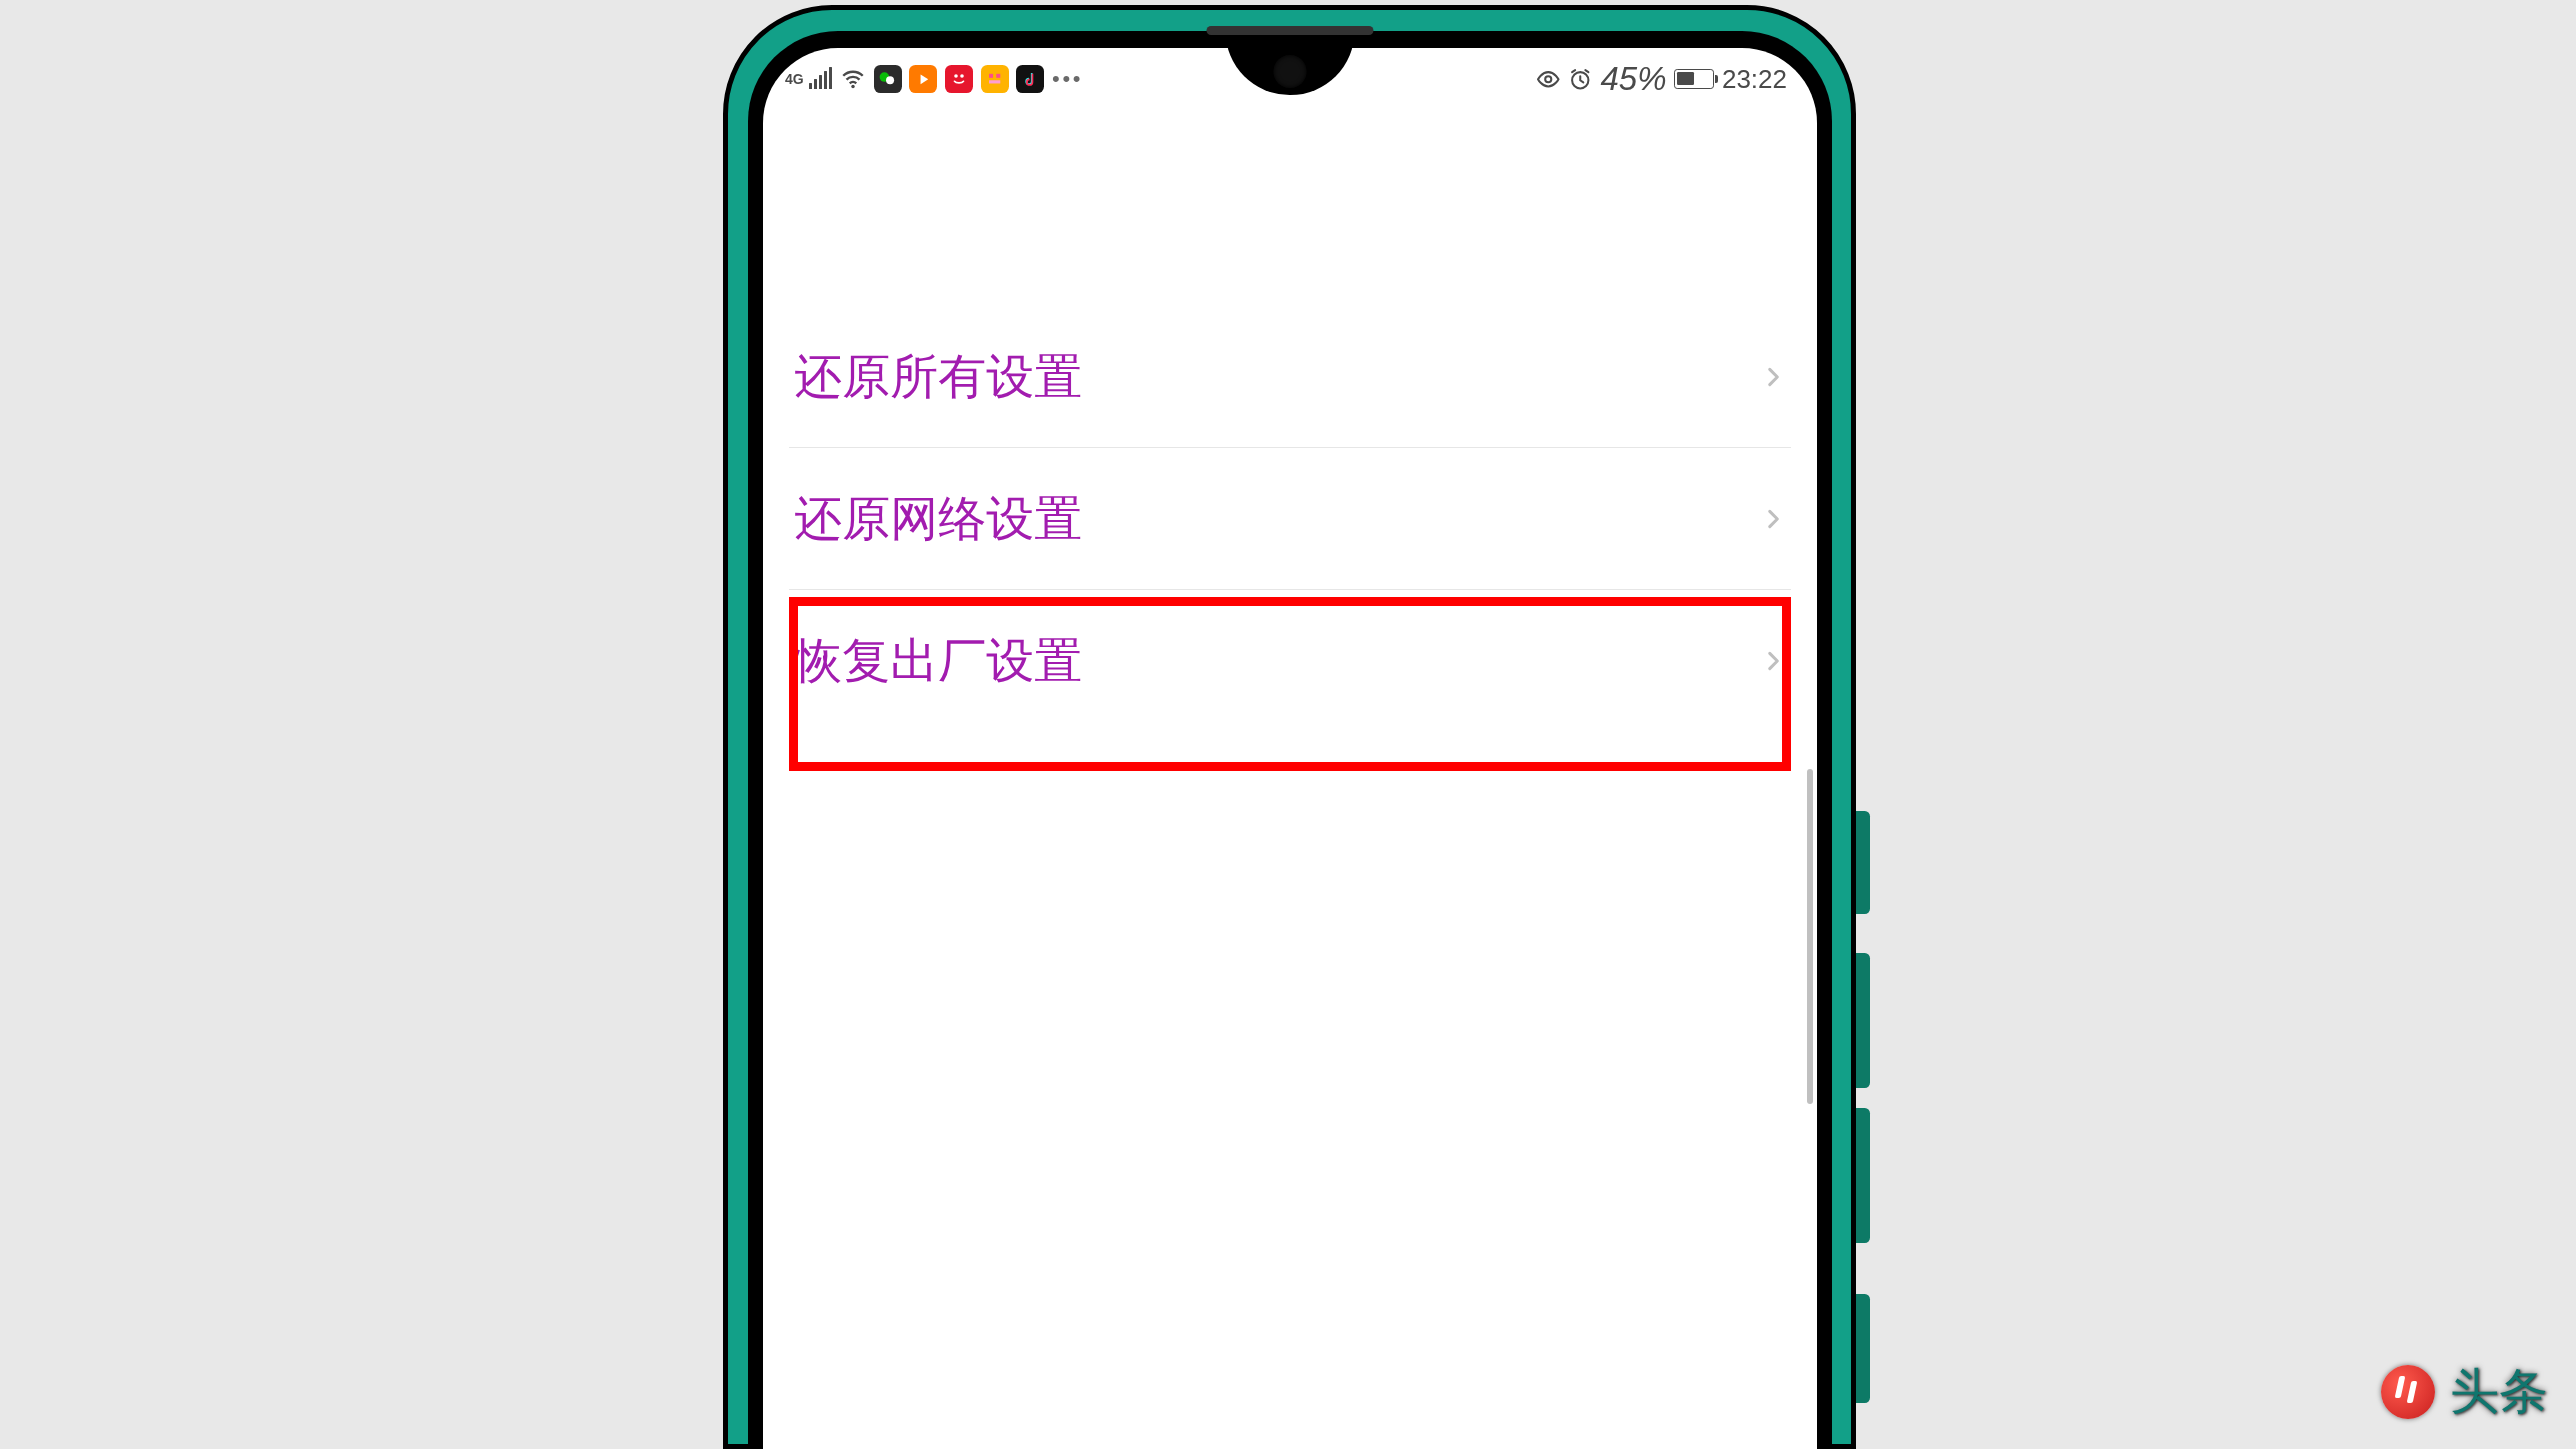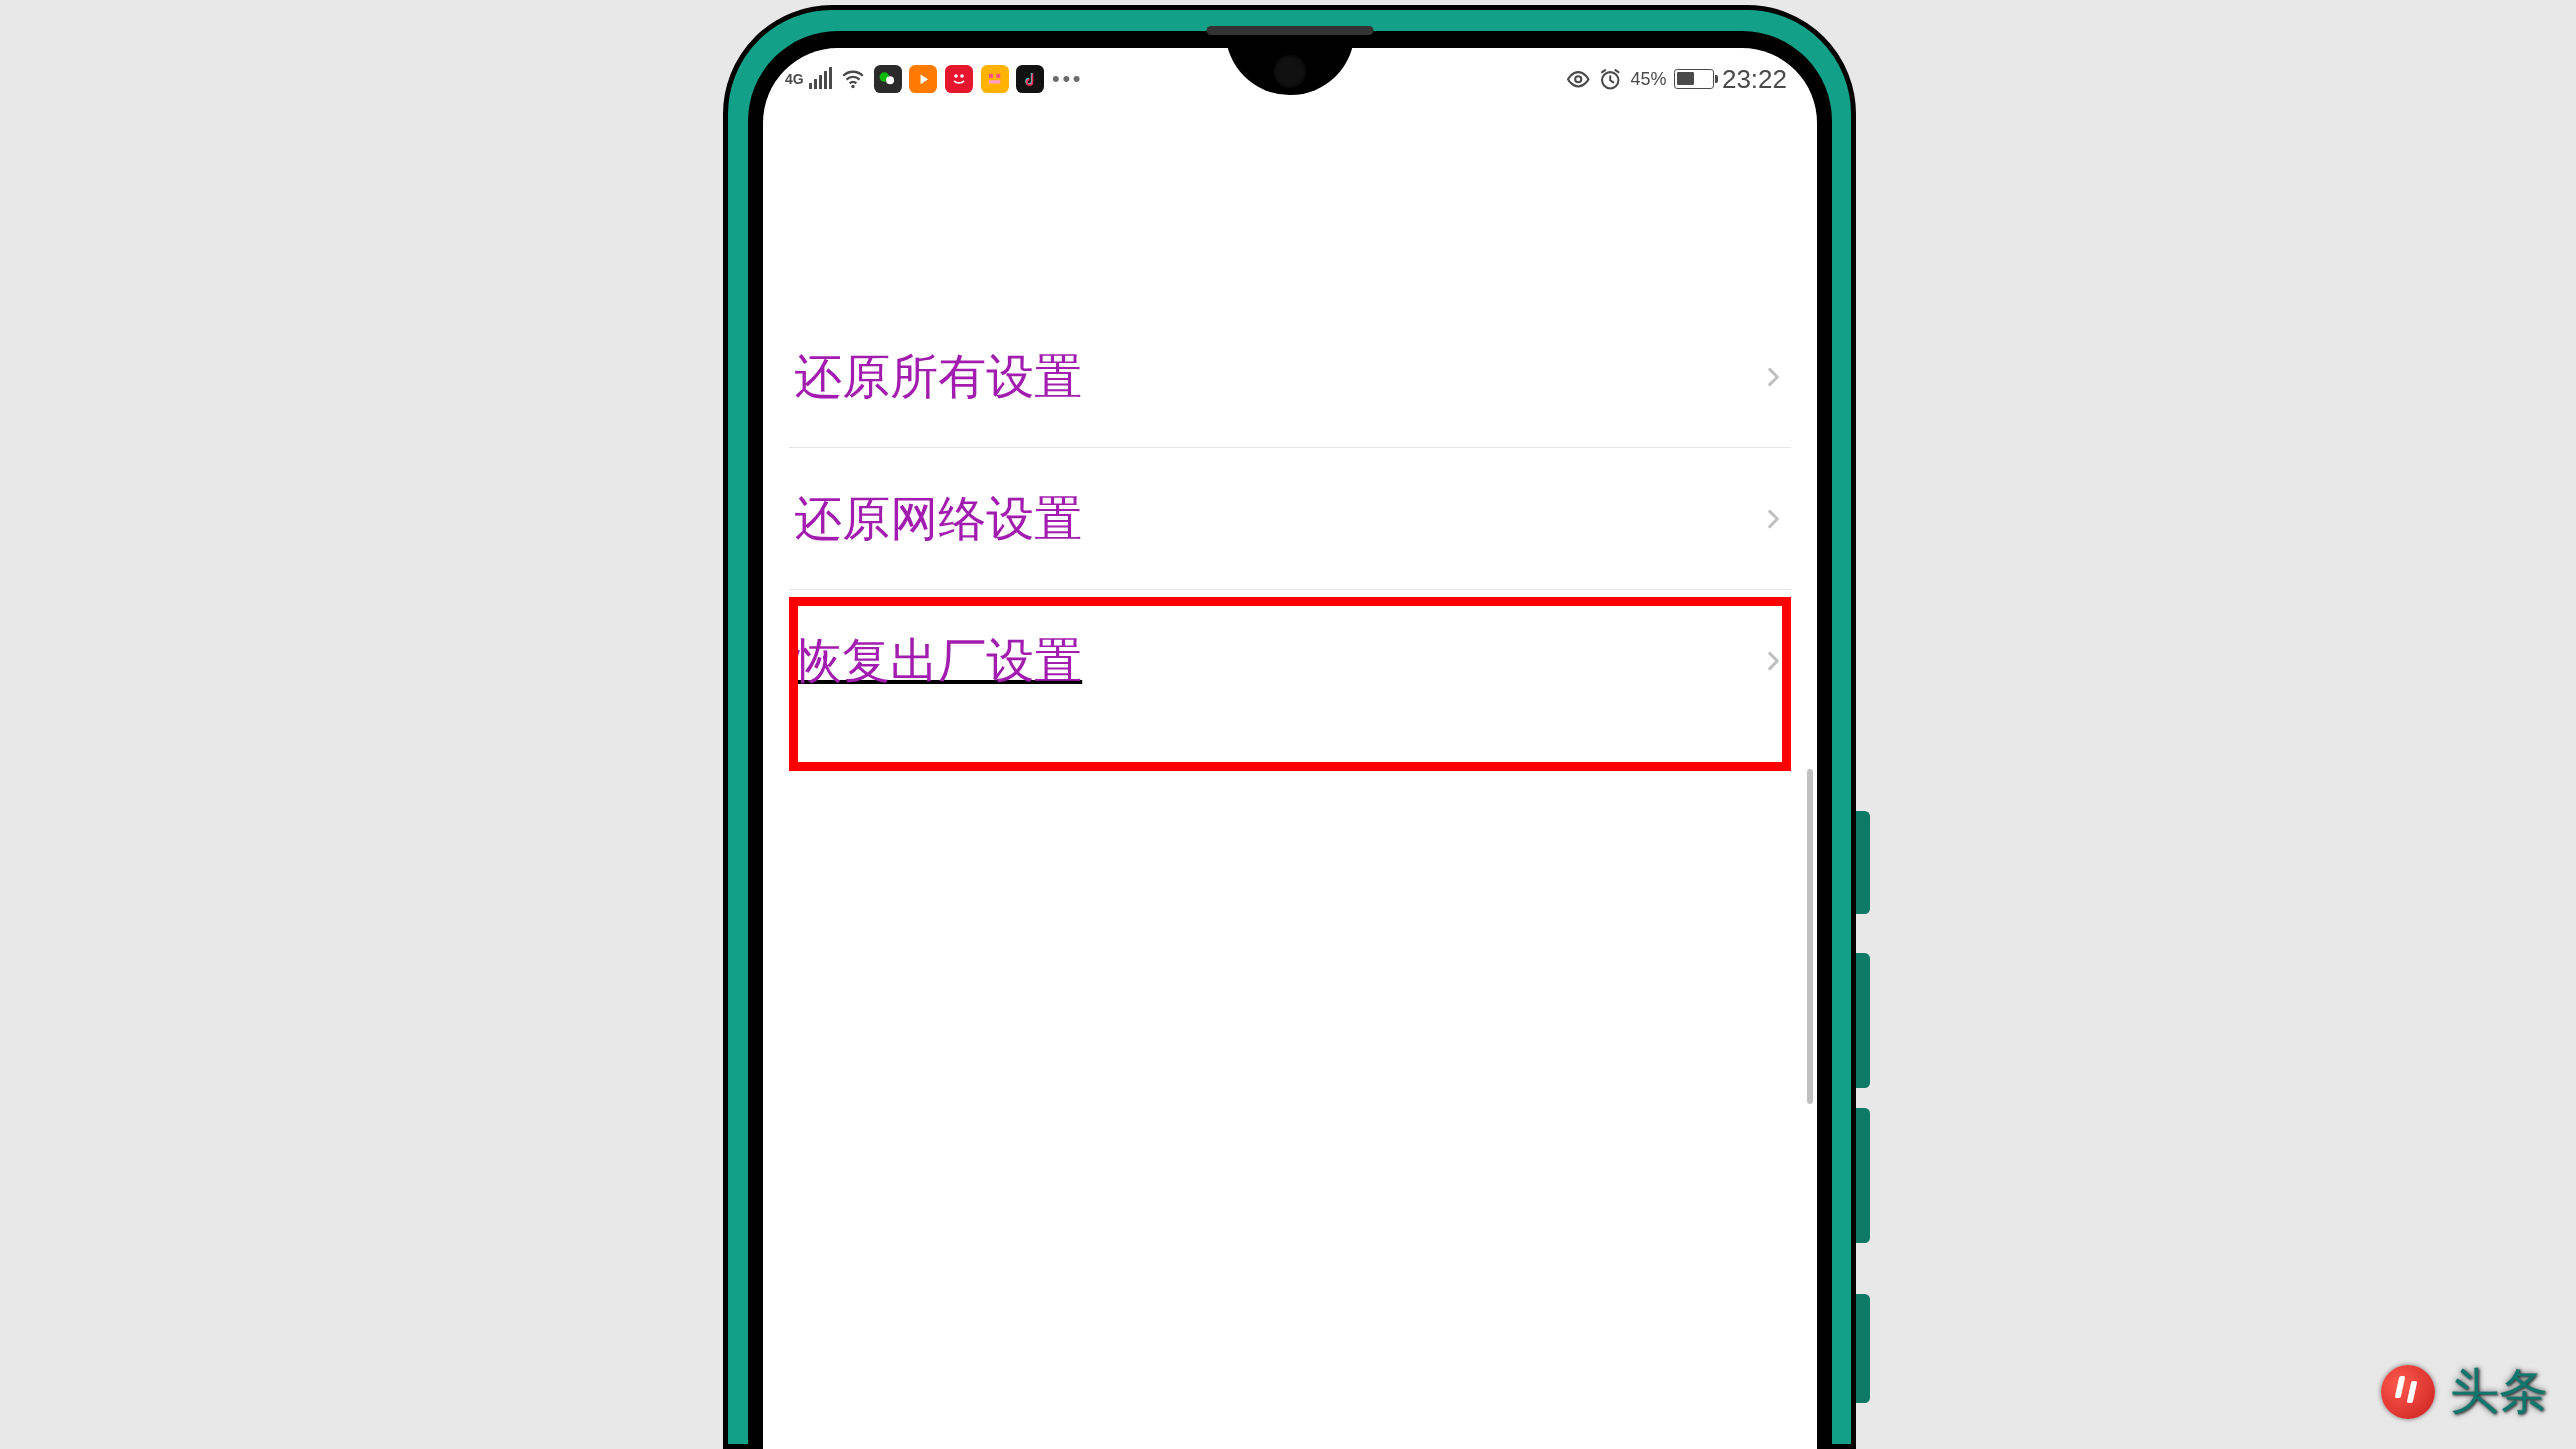--- a/index.html
+++ b/index.html
@@ -160,21 +160,21 @@
     color: #fff;
     font-weight: bold;
   }
   .ic-wechat { background: #2b2b2b; }
   .ic-video  { background: #ff7a00; }
   .ic-weibo  { background: #e6162d; }
   .ic-face   { background: #ffb300; }
   .ic-douyin { background: #111; }
   .more-dots { font-size: 22px; color:#6a6a6a; letter-spacing: 2.6px; }
   .eye-icon, .alarm-icon { width: 24.5px; height: 24.5px; }
-  .battery-txt { font-size: 18px; }
+  .battery-txt { font-size: 33px; font-style: italic; }
   .battery {
     width: 40px;
     height: 19.3px;
     border: 1.9px solid #4a4a4a;
     border-radius: 3.2px;
     position: relative;
   }
   .battery::after {
     content:"";
     position:absolute;
@@ -226,21 +226,21 @@
   }
   .list-item {
     display: flex;
     align-items: center;
     justify-content: space-between;
     height: 142px;
     border-bottom: 1.3px solid #e6e6e6;
     cursor: pointer;
     padding: 0 5.2px;
   }
-  .list-item:last-child { border-bottom: none; text-decoration: underline; }
+  .list-item:last-child { border-bottom: none; }
   .list-label {
     font-size: 48px;
     color: #a21caf;
   }
   .chevron {
     color: #bfbfbf;
   }
 
   
   .red-box {

